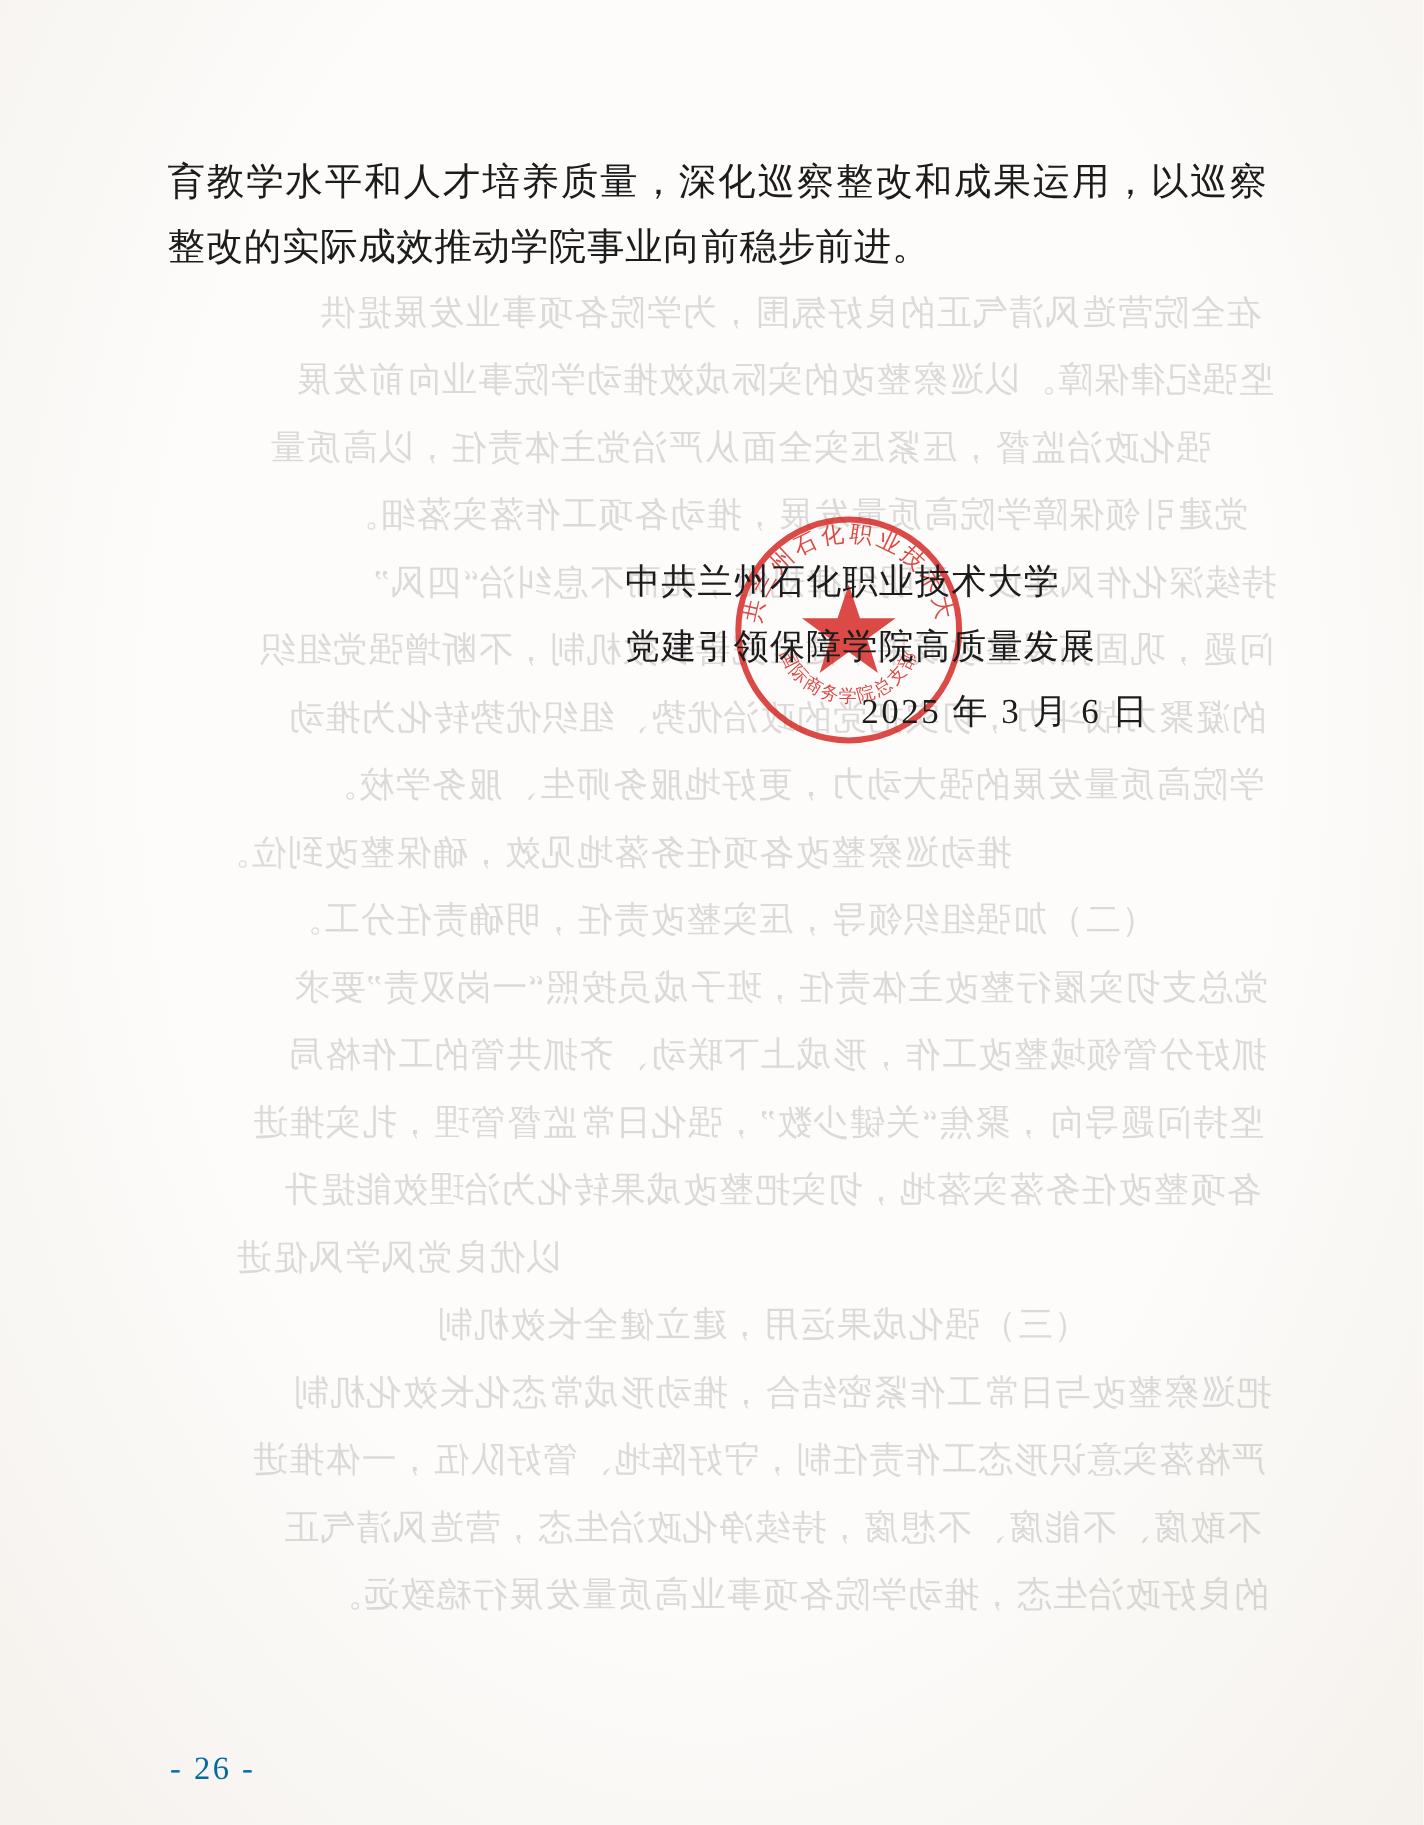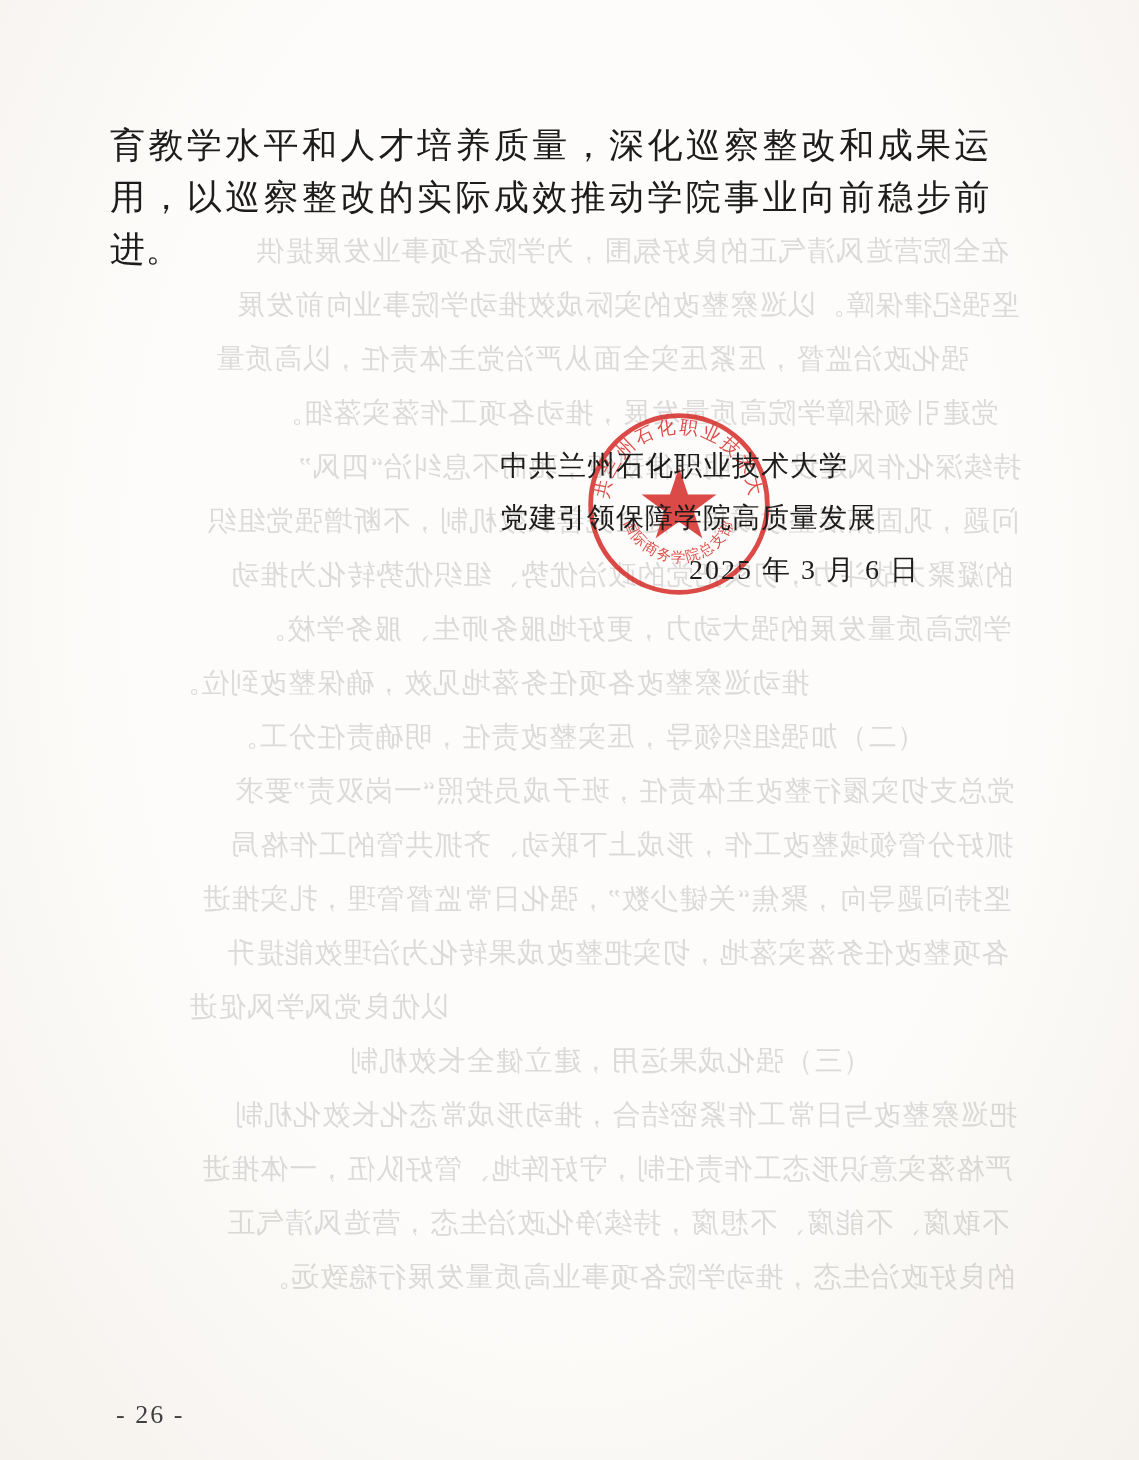--- a/index.html
+++ b/index.html
@@ -22,24 +22,24 @@
     position: absolute;
     inset: 0;
     background:
       radial-gradient(ellipse at 50% 40%, rgba(255,255,255,0) 55%, rgba(238,232,226,0.55) 100%);
     pointer-events: none;
   }
 
   
   .body-text {
     position: absolute;
-    left: 110px;
+    left: 134px;
     top: 120px;
     width: 880px;
-    font-size: 35px;
+    font-size: 30px;
     line-height: 52px;
     color: #1c1c1c;
     letter-spacing: 0.5px;
     text-align: justify;
   }
   .body-text p {
     margin: 0;
   }
 
   
@@ -92,24 +92,24 @@
     position: absolute;
     font-size: 28px;
     line-height: 30px;
     letter-spacing: 1px;
     white-space: nowrap;
   }
 
   
   .page-number {
     position: absolute;
-    left: 116px;
+    left: 136px;
     top: 1400px;
     font-size: 26px;
-    color: #404040;
+    color: #0369a1;
     letter-spacing: 2px;
   }
 </style>
 </head>
 <body>
 
 <div class="page">
 
   <div class="paper-tint"></div>
 

